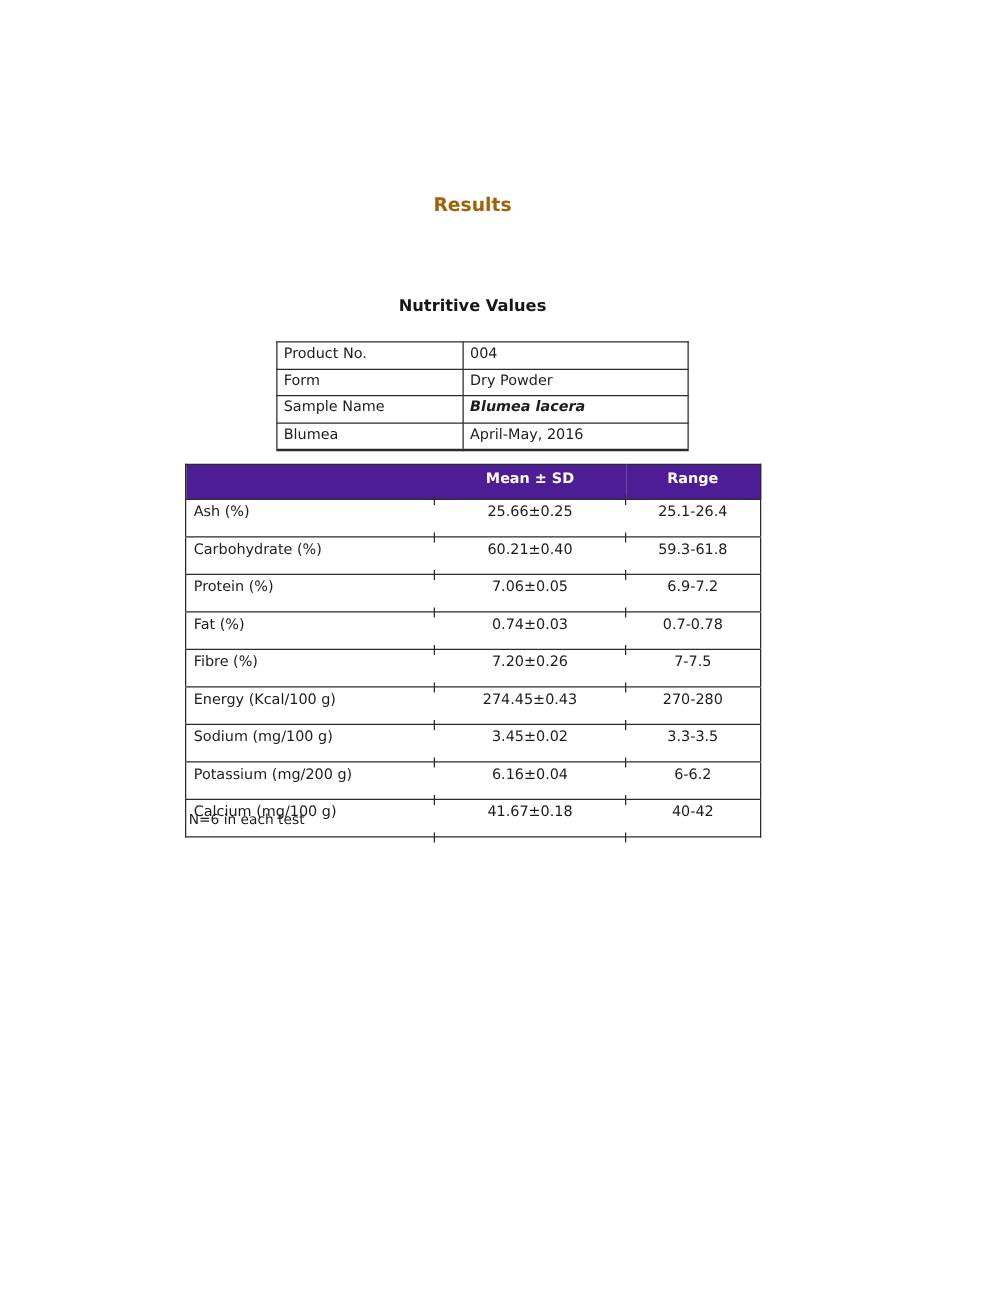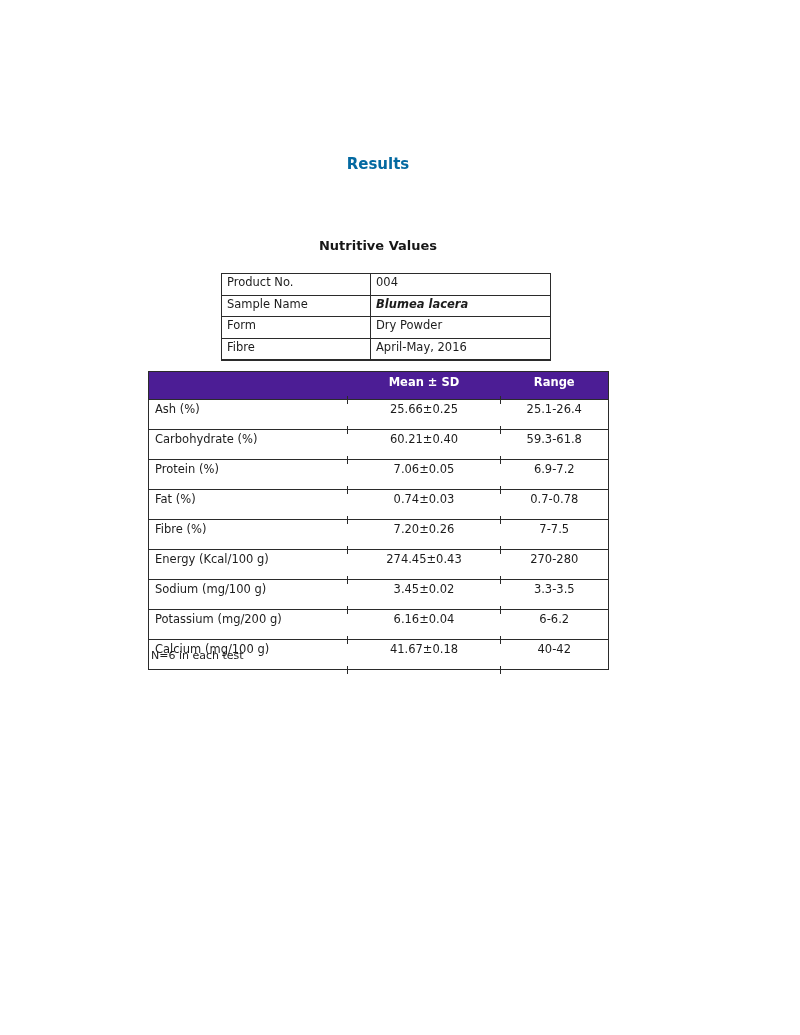--- a/index.html
+++ b/index.html
@@ -18,21 +18,21 @@
 
   
   .title {
     position: absolute;
     left: 178px;
     top: 155px;
     width: 400px;
     text-align: center;
     font-size: 15px;
     font-weight: bold;
-    color: #0369a1;
+    color: #a16207;
   }
   .subtitle {
     position: absolute;
     left: 178px;
     top: 192px;
     width: 400px;
     text-align: center;
     font-size: 13px;
     font-weight: bold;
     color: #171717;
@@ -145,29 +145,29 @@
     <colgroup>
         <col class="c1">
         <col class="c2">
       </colgroup>
     <tbody>
       <tr>
         <td>Product No.</td>
         <td>004</td>
       </tr>
       <tr>
+        <td>Form</td>
+        <td>Dry Powder</td>
+      </tr>
+      <tr>
         <td>Sample Name</td>
         <td class="val-italic">Blumea lacera</td>
       </tr>
       <tr>
-        <td>Form</td>
-        <td>Dry Powder</td>
-      </tr>
-      <tr>
-        <td>Fibre</td>
+        <td>Blumea</td>
         <td>April-May, 2016</td>
       </tr>
     </tbody>
   </table>
 
   <div class="results-wrap">
     <table class="results-table">
       <colgroup>
           <col class="rc1">
           <col class="rc2">

